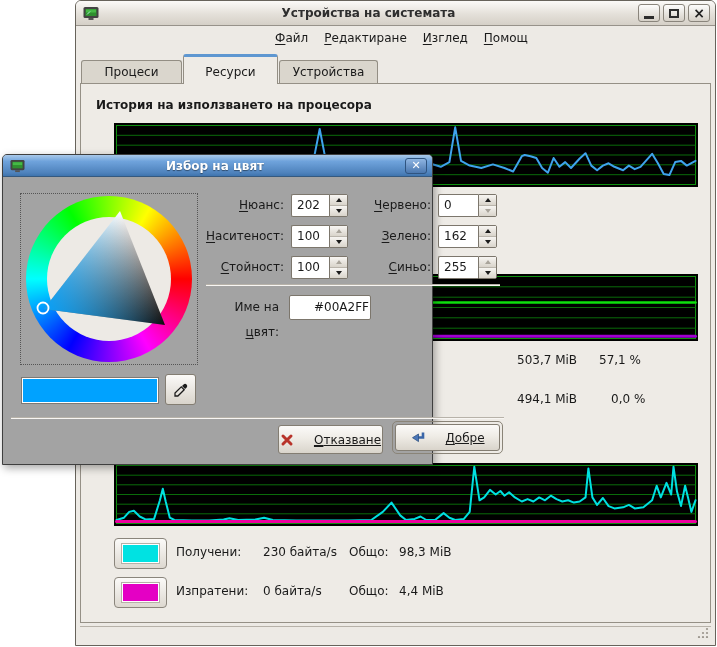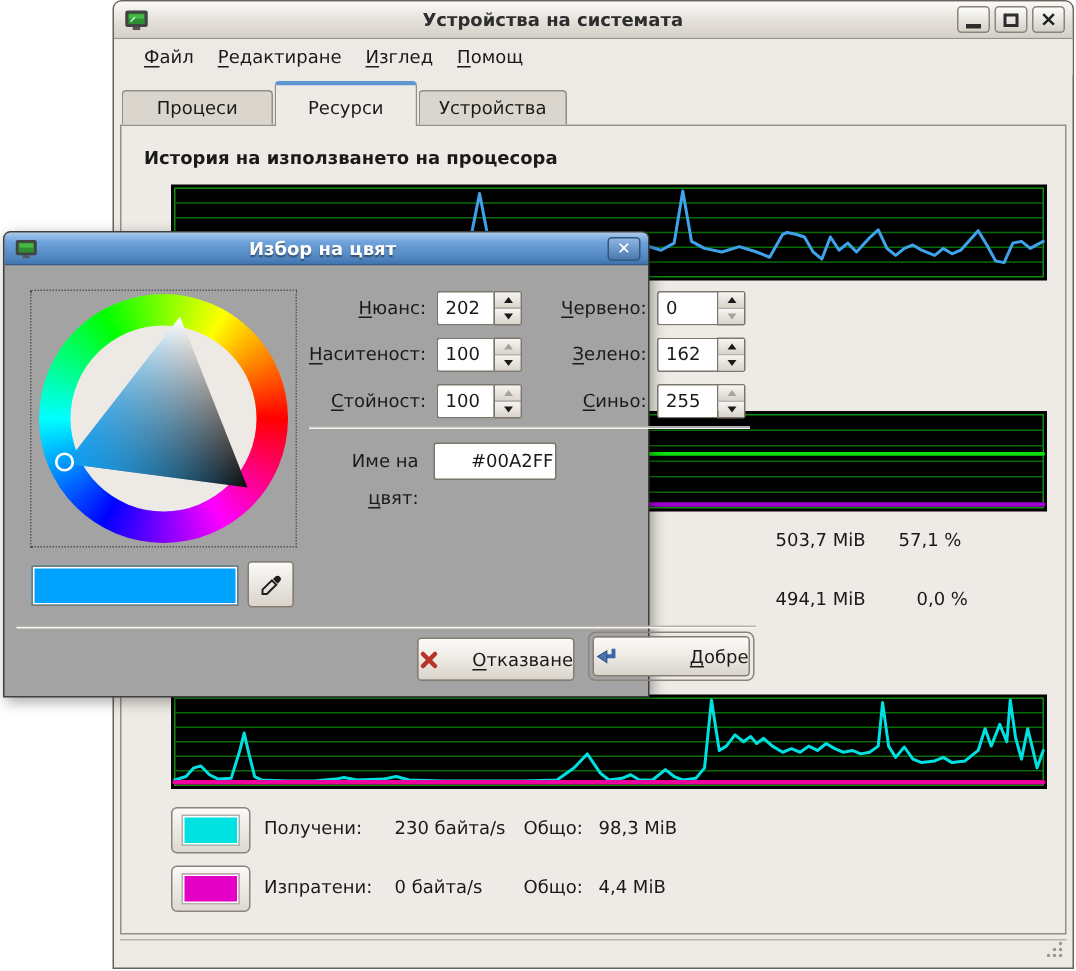--- a/index.html
+++ b/index.html
@@ -14,21 +14,21 @@
     border-bottom:1px solid #97928A; border-radius:5px 5px 0 0; display:flex; align-items:center; }
   .win-icon { margin-left:7px; display:flex; }
   .titlebar-title { flex:1; text-align:center; font-weight:bold; font-size:12px; color:#2E2E2E; }
   .tb-btns { display:flex; gap:3px; margin-right:5px; }
   .tb-btn { width:22px; height:18px; border:1px solid #8A857C; border-radius:3px;
     background:linear-gradient(#FDFDFC,#D5D0C7); display:flex; align-items:center; justify-content:center; cursor:pointer; }
   .glyph-min { width:10px; height:3px; background:#2d2d2d; margin-top:9px; }
   .glyph-max { width:10px; height:9px; border:2px solid #2d2d2d; }
   .glyph-close { font-size:14px; font-weight:bold; color:#1f1f1f; line-height:14px; }
 
-  .menubar { height:24px; display:flex; align-items:center; padding-left:12px; background:#EDEAE5; }
+  .menubar { height:24px; display:flex; align-items:center; padding-left:12px; background:#EDEAE5;justify-content:center; }
   .menu-item { padding:2px 8px; font-size:12px; cursor:pointer; }
   .menu-item u { text-underline-offset:2px; }
 
   .tab { position:absolute; text-align:center; font-size:12px; cursor:pointer;
     background:#DAD6CD; border:1px solid #938E84; border-bottom:none; border-radius:3px 3px 0 0; z-index:2; }
   .tab.inactive { top:59px; height:23px; line-height:22px; }
   .tab.active { top:53px; height:30px; line-height:30px; background:#EEEBE6;
     border-top:3px solid #5E97D1; z-index:4; }
   .page-border { position:absolute; left:4px; right:4px; top:82px; bottom:22px;
     border:1px solid #95908 6; border:1px solid #959086; background:#EEEBE6; z-index:1; }
@@ -80,24 +80,24 @@
   .sb { flex:1; background:linear-gradient(#F7F5F2,#D9D4CB); display:flex; align-items:center; justify-content:center; cursor:pointer; }
   .sb.up { border-bottom:1px solid #B9B4AB; }
   .tri-up { width:0; height:0; border-left:3.5px solid transparent; border-right:3.5px solid transparent; border-bottom:4.5px solid #1a1a1a; }
   .tri-down { width:0; height:0; border-left:3.5px solid transparent; border-right:3.5px solid transparent; border-top:4.5px solid #1a1a1a; }
   .tri-up.dim { border-bottom-color:#A9A49B; } .tri-down.dim { border-top-color:#A9A49B; }
 
   .entry { position:absolute; background:#fff; border:1px solid #7C766C; border-radius:2px;
     font-size:12px; line-height:23px; padding-left:24px; cursor:text; }
   .hsep { position:absolute; height:2px; border-top:1px solid #B7B2A9; border-bottom:1px solid #F8F6F3; }
 
-  .btn { position:absolute; display:flex; align-items:center; justify-content:space-between; gap:20px;
+  .btn { position:absolute; display:flex; align-items:center; justify-content:center; gap:20px;
     background:linear-gradient(#FBFAF8 0%,#EFECE6 45%,#D9D4CB 100%);
     border:1px solid #837D72; border-radius:3px; font-size:12px; color:#1a1a1a;
-    font-family:"DejaVu Sans","Liberation Sans",sans-serif; cursor:pointer; }
+    font-family:"DejaVu Sans","Liberation Sans",sans-serif; cursor:pointer;text-decoration:underline; }
   .ok-wrap { position:absolute; left:389px; top:266px; width:111px; height:33px;
     border:1px solid #8A8478; border-radius:5px; padding:2px; }
   .ok-wrap .btn { position:relative; width:100%; height:100%; }
 </style>
 </head>
 <body>
 
 <div class="desktop">
 
   <div class="main-window">

